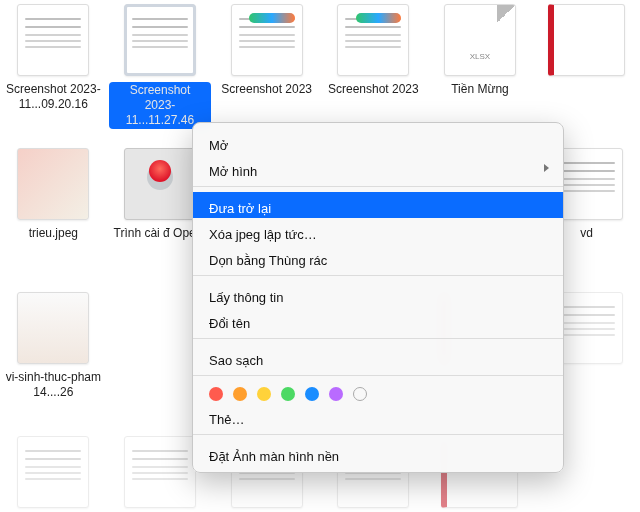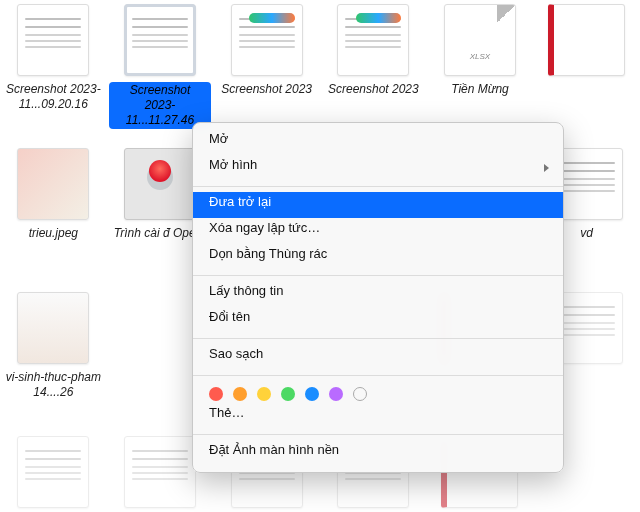--- a/index.html
+++ b/index.html
@@ -10,27 +10,27 @@
     --hover-text:#fff;
     --label:#222;
     --grid-bg:#fff;
   }
   html,body{margin:0;padding:0;width:640px;height:512px;background:var(--grid-bg);
     font-family:-apple-system,Helvetica,Arial,sans-serif;font-size:12px;color:var(--label);
     overflow:hidden;}
   .grid{display:grid;grid-template-columns:repeat(6,1fr);grid-auto-rows:138px;
     column-gap:4px;row-gap:6px;padding:2px 2px;box-sizing:border-box;}
   .file{display:flex;flex-direction:column;align-items:center;justify-content:flex-start;
-    padding-top:2px;font-style:italic;}
+    padding-top:2px;}
   .thumb{width:70px;height:70px;border:1px solid #ddd;border-radius:3px;background:#fff;
     box-shadow:0 1px 2px rgba(0,0,0,.08);position:relative;overflow:hidden;}
   .label{max-width:100px;text-align:center;line-height:1.25;margin-top:6px;
     word-break:break-word;}
   .sel-thumb-ring{outline:3px solid #cfd6df;outline-offset:-3px;border-radius:4px;}
-  .sel-label{background:var(--sel-blue);color:#000000;border-radius:4px;padding:1px 12px;}
+  .sel-label{background:var(--sel-blue);color:#e5e5e5;border-radius:4px;padding:1px 12px;}
   
   .doc-lines::before,.doc-lines::after{content:"";position:absolute;left:10%;right:10%;height:2px;
     background:#c0c0c0;border-radius:1px;}
   .doc-lines::before{top:18%;}
   .doc-lines::after{top:30%;}
   .doc-lines .more{position:absolute;left:10%;right:10%;top:42%;height:2px;background:#d2d2d2;
     border-radius:1px;box-shadow:0 6px 0 #d2d2d2,0 12px 0 #d2d2d2;}
   .xlsx-fold{position:absolute;right:0;top:0;width:18px;height:18px;
     background:linear-gradient(135deg,#bbb 0 50%,#fff 50% 100%);}
   .xlsx-label{position:absolute;bottom:14px;left:0;right:0;text-align:center;font-size:8px;color:#888;}
@@ -43,21 +43,21 @@
     transform:translate(-50%,-50%);}
   .colorful-bar{position:absolute;left:25%;right:10%;top:12%;height:10px;
     background:linear-gradient(90deg,#31c46e,#2aa8ff,#ff7a3c);border-radius:5px;}
   .book{background:linear-gradient(#fafafa,#f1e7df);}
   .red-thumb{background:linear-gradient(#fff,#fff);border-left:6px solid #cc1b2a;}
   
   .context-menu{position:absolute;left:192px;top:122px;width:370px;
     background:rgba(248,248,248,.98);border:1px solid var(--menu-border);border-radius:8px;
     box-shadow:0 10px 30px rgba(0,0,0,.25);backdrop-filter:blur(6px);
     padding:6px 0;}
-  .menu-item{position:relative;display:flex;align-items:flex-start;min-height:22px;padding:2px 16px;
+  .menu-item{position:relative;display:flex;align-items:flex-end;min-height:22px;padding:2px 16px;
     font-size:13px;color:#111;}
   .menu-item[data-hl="true"]{background:var(--hover);color:var(--hover-text);}
   .menu-item.arrow::after{content:"";position:absolute;right:14px;top:50%;width:0;height:0;
     border-left:5px solid #777;border-top:4px solid transparent;border-bottom:4px solid transparent;
     transform:translateY(-50%);}
   .menu-sep{height:1px;background:#dcdcdc;margin:5px 0;}
   .tags{display:flex;gap:10px;padding:6px 16px 2px;}
   .tag{width:14px;height:14px;border-radius:50%;}
   .tag.last{background:transparent;border:1.5px solid #a9a9a9;box-sizing:border-box;}
   .dim{opacity:.55;}
@@ -193,21 +193,21 @@
     </div>
     <div class="menu-item arrow">
       <span>Mở hình</span>
       <span></span>
     </div>
     <div class="menu-sep"></div>
     <div class="menu-item" data-hl="true">
       <span>Đưa trở lại</span>
     </div>
     <div class="menu-item">
-      <span>Xóa ngay lập tức…</span>
+      <span>Xóa jpeg lập tức…</span>
     </div>
     <div class="menu-item">
       <span>Dọn bằng Thùng rác</span>
     </div>
     <div class="menu-sep"></div>
     <div class="menu-item">
       <span>Lấy thông tin</span>
     </div>
     <div class="menu-item">
       <span>Đổi tên</span>

